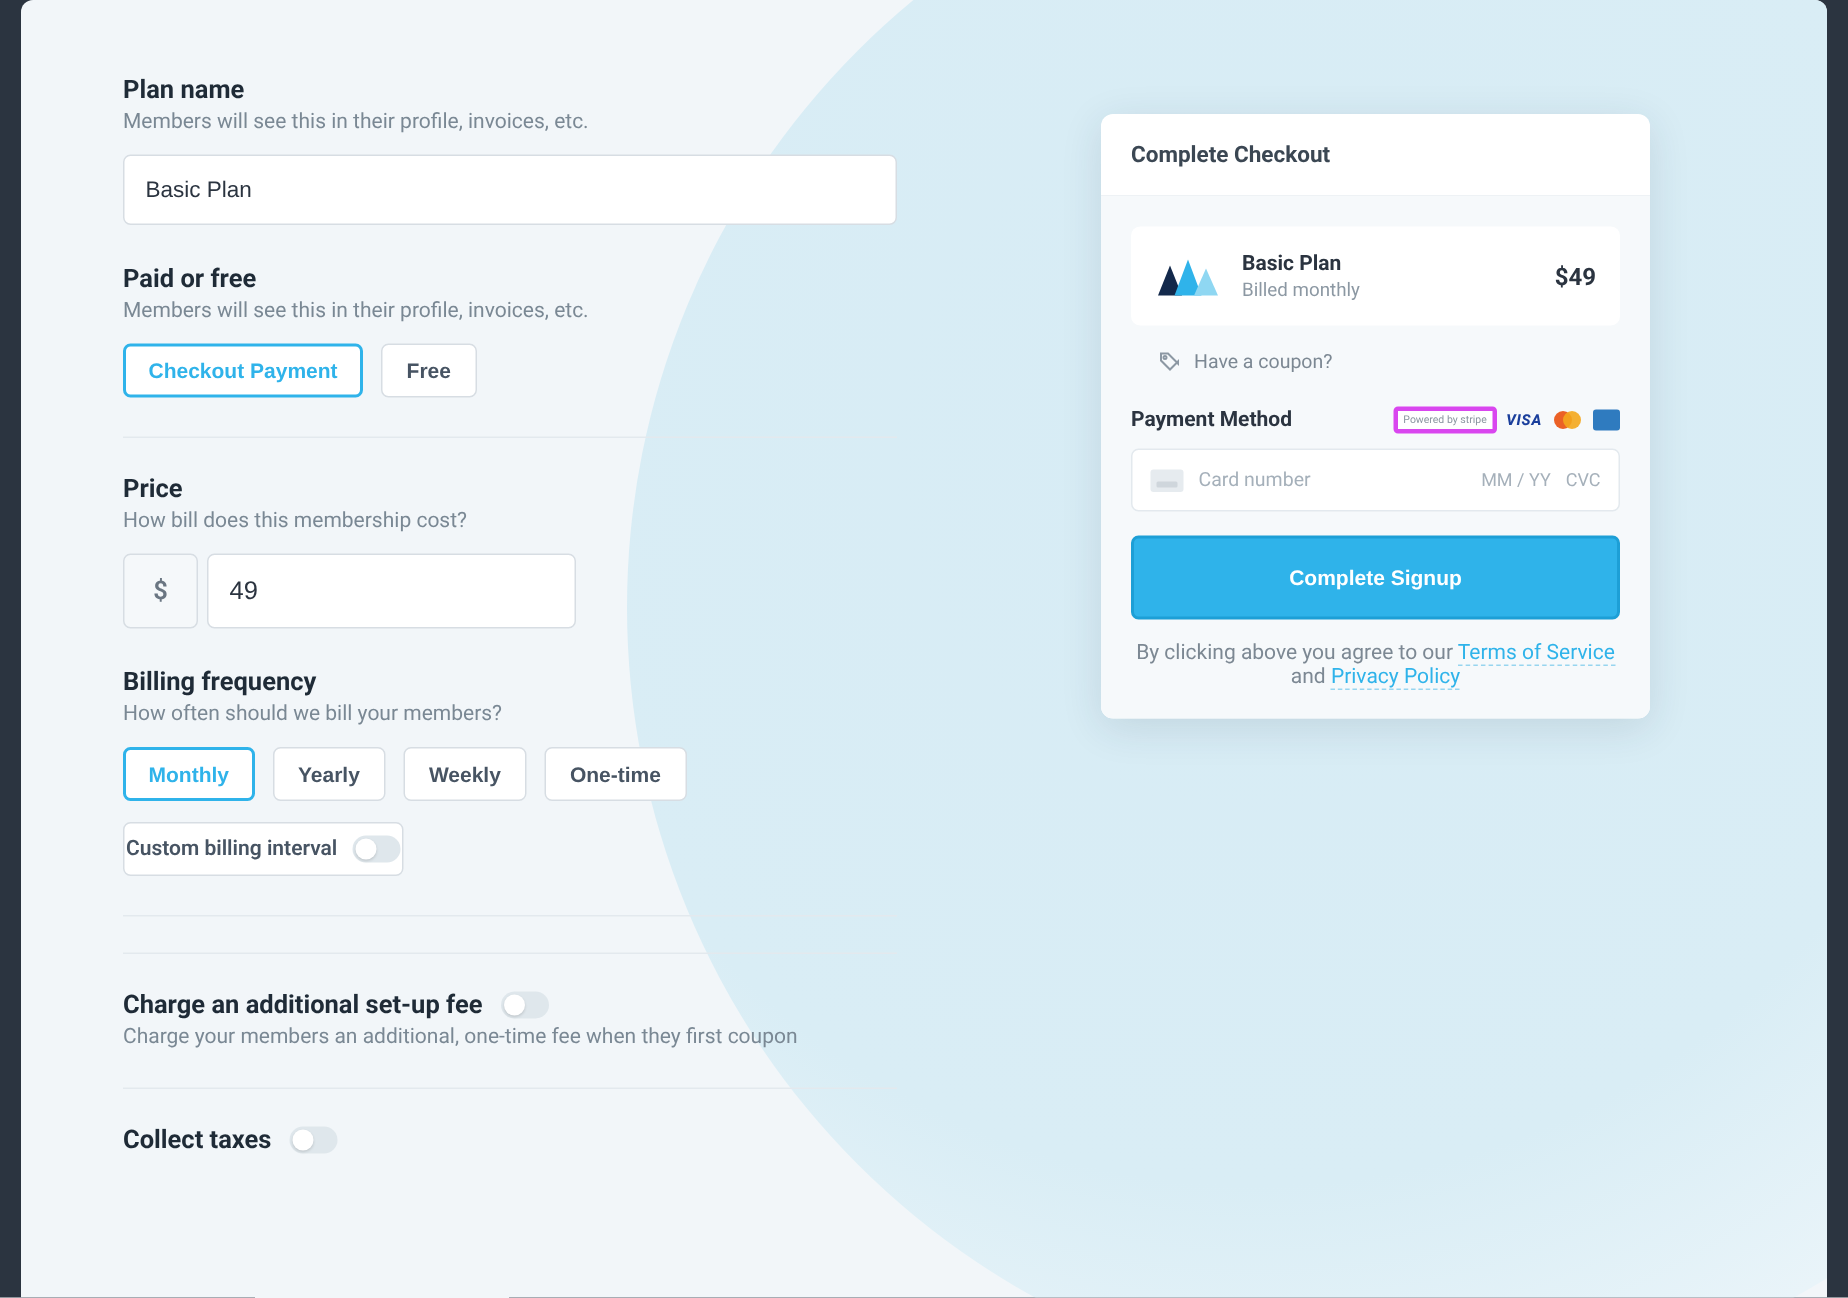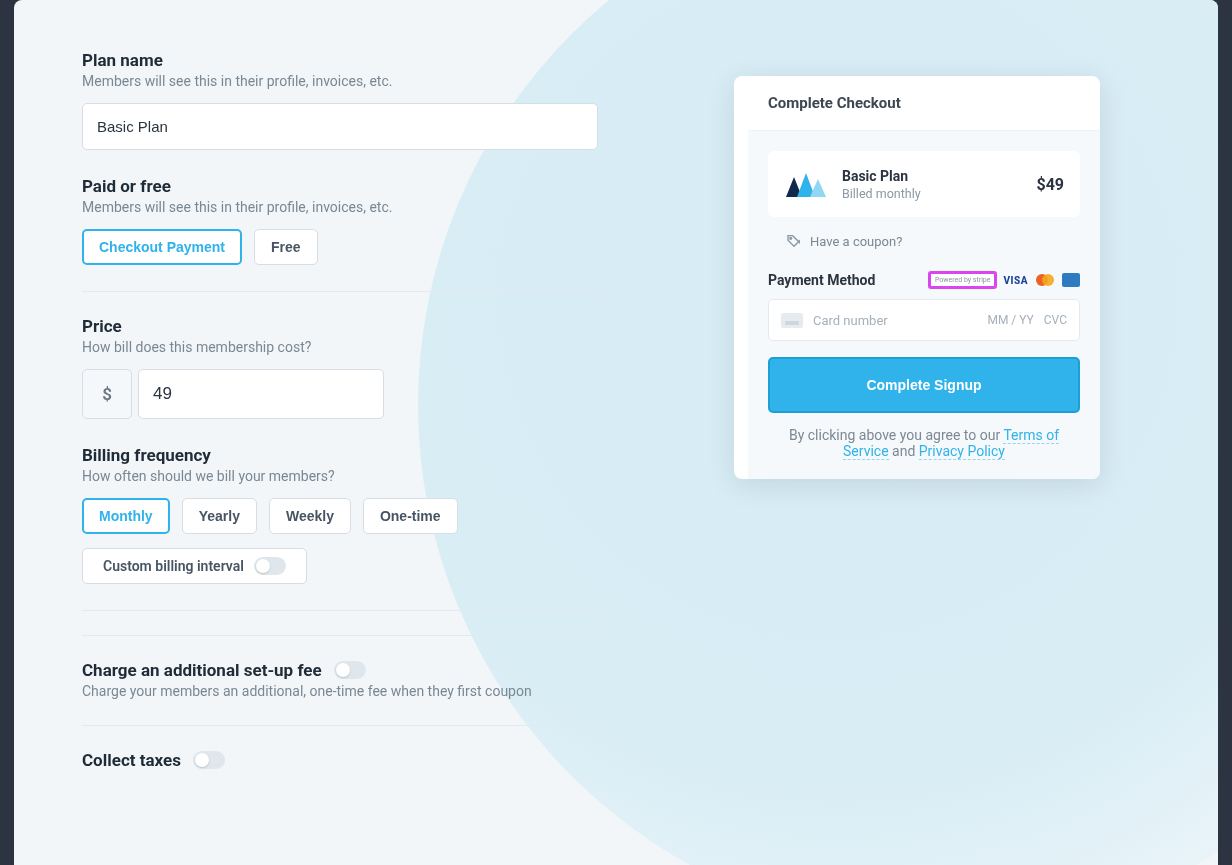--- a/index.html
+++ b/index.html
@@ -94,21 +94,21 @@
     width: 246px; height: 50px;
     border: 1px solid #d7dde3;
     border-radius: 5px;
     padding: 0 14px;
     font-size: 17px;
     color: #2b3440;
     background: #fff;
   }
   .custom-interval {
     display: inline-flex; align-items: center; gap: 10px;
-    padding: 8px 20px;
+    padding: 8px 1px;
     border: 1px solid #d7dde3;
     border-radius: 5px;
     background: #fff;
     margin-top: 14px;
     font-size: 14px;
     font-weight: 600;
     color: #475463;
   }
   .toggle {
     width: 32px; height: 18px;
@@ -134,21 +134,20 @@
   
   .right {
     padding: 76px 0 0 100px;
   }
   .card {
     width: 366px;
     background: #fff;
     border-radius: 8px;
     box-shadow: 0 6px 28px rgba(30,50,70,0.12);
     overflow: hidden;
-    padding-left: 14px;
   }
   .card-head {
     padding: 18px 20px;
     font-size: 15px;
     font-weight: 700;
     color: #3b4753;
     border-bottom: 1px solid #eef2f5;
   }
   .card-body {
     background: #f6f9fb;
@@ -180,21 +179,21 @@
     display: flex; justify-content: space-between; align-items: center;
     margin: 22px 0 10px 0;
   }
   .pm-title { font-size: 14px; font-weight: 700; color: #2b3440; }
   .pm-badges { display: flex; gap: 6px; align-items: center; }
   .badge {
     height: 18px; border: 3px solid #d946ef; border-radius: 3px; background: #fff;
     font-size: 7px; color: #8a95a0; display: flex; align-items: center; justify-content: center;
     padding: 0 4px;
   }
-  .visa { color: #1a3f9c; font-weight: 800; font-size: 10px; letter-spacing: 0.5px; border: none; background: transparent; }
+  .visa { color: #1a3f9c; font-weight: 800; font-size: 10px; letter-spacing: 0.5px; font-style: italic; border: none; background: transparent; }
   .mc { display: inline-flex; align-items: center; }
   .amex { width: 18px; height: 14px; background: #2f7bbf; border-radius: 2px; }
   .cardinput {
     background: #fff;
     border: 1px solid #e3e9ee;
     border-radius: 5px;
     height: 42px;
     display: flex; align-items: center;
     padding: 0 12px;
     gap: 10px;

